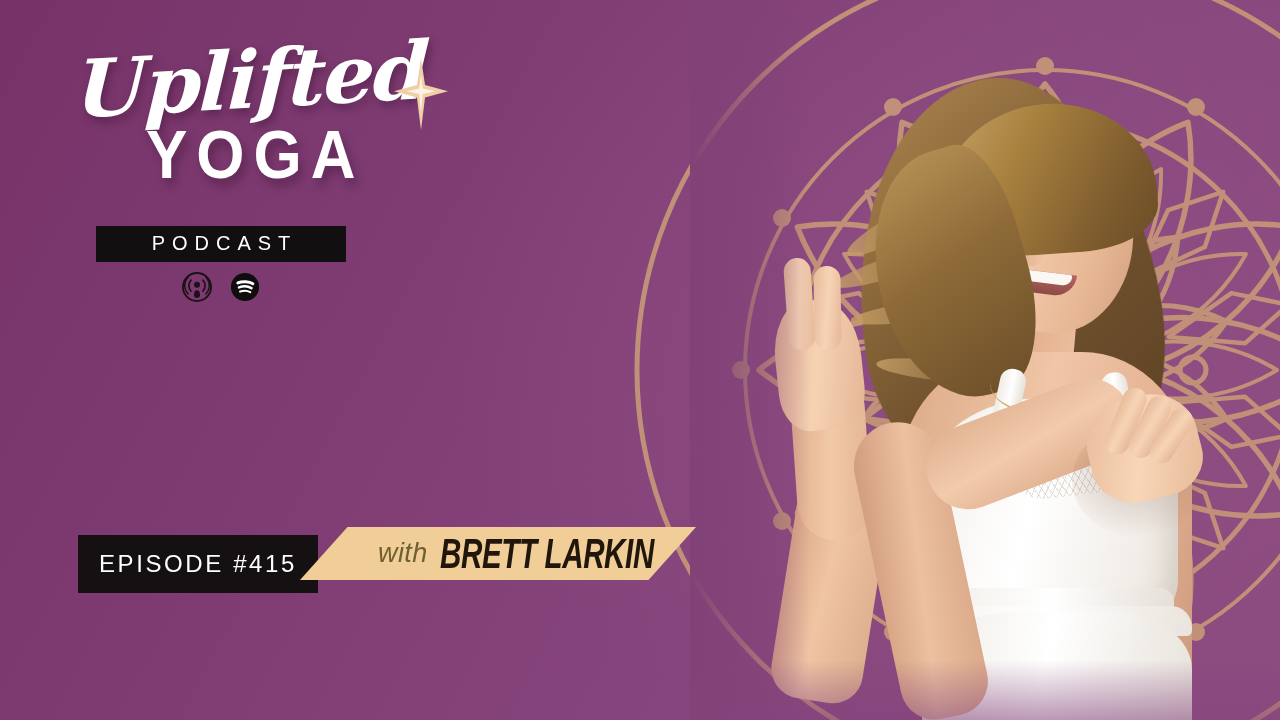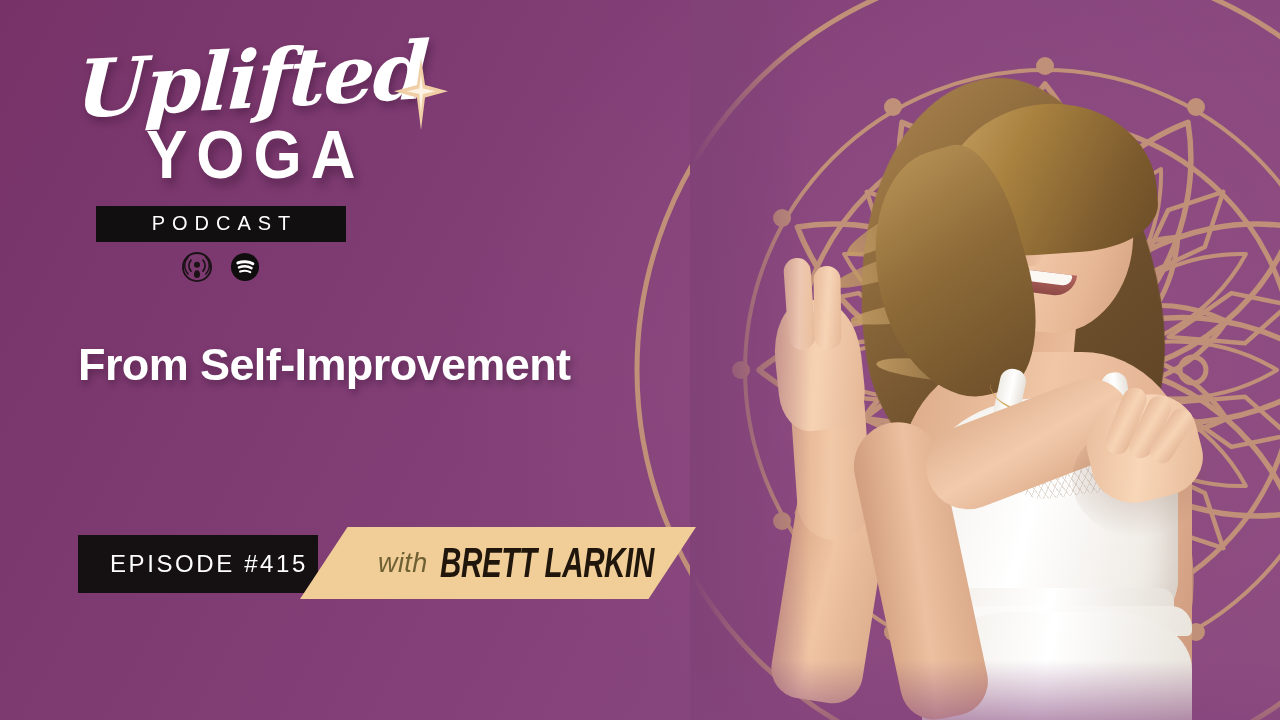--- a/index.html
+++ b/index.html
@@ -209,21 +209,21 @@
   .brand-yoga{
     margin-top:2px; margin-left:68px;
     font-family:"Liberation Sans", sans-serif;
     font-weight:700; font-size:62px; line-height:1;
     color:#ffffff; letter-spacing:9px;
     transform:scaleY(1.12); transform-origin:left top;
     text-shadow:4px 6px 9px rgba(50,15,45,.40);
   }
 
   .podcast-bar{
-    margin-top:24px; margin-left:18px; width:250px; height:36px;
+    margin-top:44px; margin-left:18px; width:250px; height:36px;
     background:#120f10; display:flex; align-items:center; justify-content:center;
   }
   .podcast-bar span{
     font-family:"Liberation Sans", sans-serif; font-weight:400;
     font-size:20px; letter-spacing:7px; color:#ffffff; padding-left:7px;
   }
 
   .tagline{
     margin-top:9px; margin-left:18px; width:250px; text-align:center;
     font-family:"Liberation Sans", sans-serif; font-style:italic;
@@ -247,26 +247,26 @@
 
   
   .badge-row{ position:absolute; left:78px; top:535px; height:62px; }
   .ep-box{
     position:absolute; left:0; top:0; height:58px; width:240px;
     background:#151113;
     clip-path:polygon(0 0, 100% 0, 100% 100%, 0 100%);
     display:flex; align-items:center;
   }
   .ep-box span{
-    margin-left:32px;
+    margin-left:21px;
     font-family:"Liberation Sans", sans-serif; font-weight:400;
     font-size:24px; letter-spacing:2.6px; color:#ffffff;
   }
   .with-box{
-    position:absolute; left:222px; top:-8px; height:72px; width:396px;
+    position:absolute; left:222px; top:-8px; height:53px; width:396px;
     background:#f1cd98;
     clip-path:polygon(12% 0, 100% 0, 88% 100%, 0 100%);
     display:flex; align-items:center;
   }
   .with-word{
     margin-left:78px;
     font-family:"Liberation Sans", sans-serif; font-style:italic; font-weight:400;
     font-size:27px; color:#6e6033; letter-spacing:.4px;
   }
   .host-name{
@@ -462,21 +462,20 @@
         <svg width="30" height="30" viewBox="0 0 32 32" aria-hidden="true">
           <circle cx="16" cy="16" r="15" fill="#100d0f"></circle>
           <path d="M8.4 11.6 C13.4 9.8 20.4 10.2 24.4 12.6" fill="none" stroke="#ffffff" stroke-width="3.2" stroke-linecap="round"></path>
           <path d="M9.6 16.4 C13.8 14.9 19.6 15.2 22.9 17.2" fill="none" stroke="#ffffff" stroke-width="2.7" stroke-linecap="round"></path>
           <path d="M10.8 20.9 C14.2 19.7 18.9 19.9 21.6 21.5" fill="none" stroke="#ffffff" stroke-width="2.2" stroke-linecap="round"></path>
         </svg>
       </div>
     </div>
 
     <div class="ep-title">
-      <div>From Self-Improvement</div>
     </div>
 
     <div class="badge-row">
       <div class="ep-box">
         <span>EPISODE #415</span>
       </div>
       <div class="with-box">
         <span class="with-word">with</span>
         <span class="host-name">BRETT LARKIN</span>
       </div>

